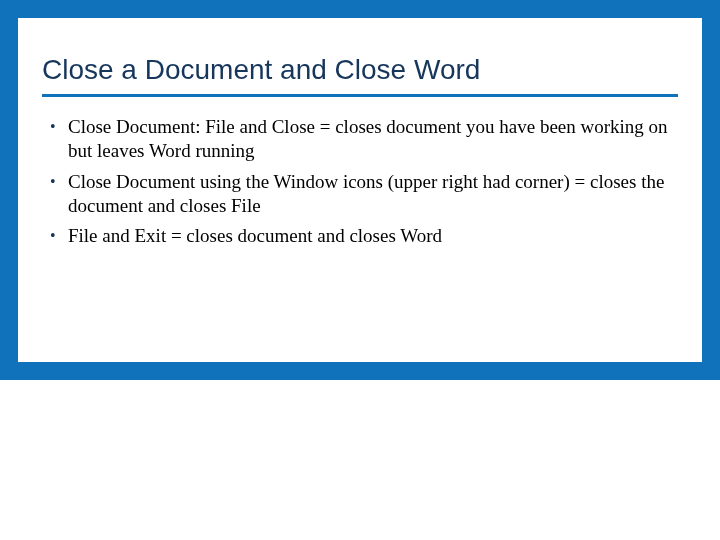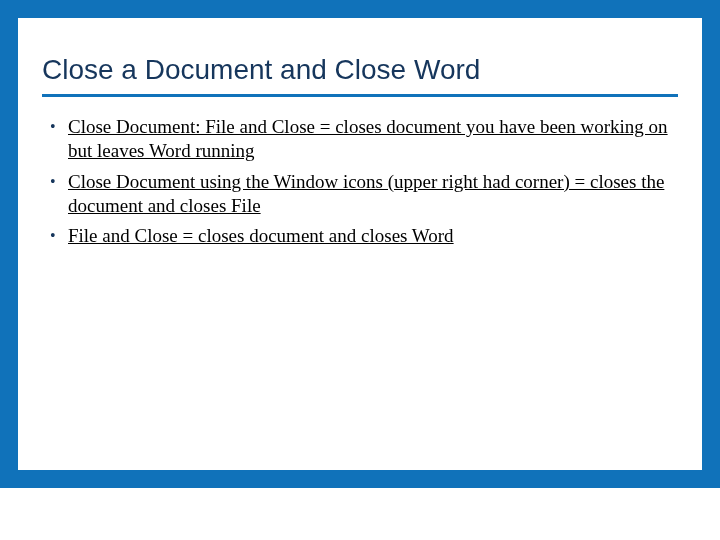--- a/index.html
+++ b/index.html
@@ -3,21 +3,21 @@
 <meta charset="utf-8">
 <style>
   * { margin: 0; padding: 0; box-sizing: border-box; }
   html, body { width: 720px; height: 540px; }
   body {
     background: #ffffff;
     font-family: "Times New Roman", Times, serif;
   }
   .slide-frame {
     width: 720px;
-    height: 488px;
+    height: 380px;
     border: 18px solid #1072ba;
     background: #ffffff;
     padding: 36px 24px 24px 24px;
     position: relative;
   }
   .title {
     font-family: Arial, Helvetica, sans-serif;
     font-size: 28px;
     font-weight: 400;
     color: #16365c;
@@ -40,35 +40,34 @@
     color: #16365c;
     font-size: 16px;
     line-height: 24px;
     width: 22px;
     flex-shrink: 0;
     text-align: left;
     padding-left: 4px;
   }
   .bullet-text {
     flex: 1;
-    text-decoration: underline;
   }
 </style>
 </head>
 <body>
 
 <div class="slide-frame">
   <h1 class="title">Close a Document and Close Word</h1>
   <div class="content">
     <div class="bullet-row">
       <span class="bullet-dot">•</span>
       <span class="bullet-text">Close Document:  File and Close = closes document you have been working on but leaves Word running</span>
     </div>
     <div class="bullet-row">
       <span class="bullet-dot">•</span>
       <span class="bullet-text">Close Document using the Window icons (upper right had corner) = closes the document and closes File</span>
     </div>
     <div class="bullet-row">
       <span class="bullet-dot">•</span>
-      <span class="bullet-text">File and Close = closes document and closes Word</span>
+      <span class="bullet-text">File and Exit = closes document and closes Word</span>
     </div>
   </div>
 </div>
 
 </body></html>

